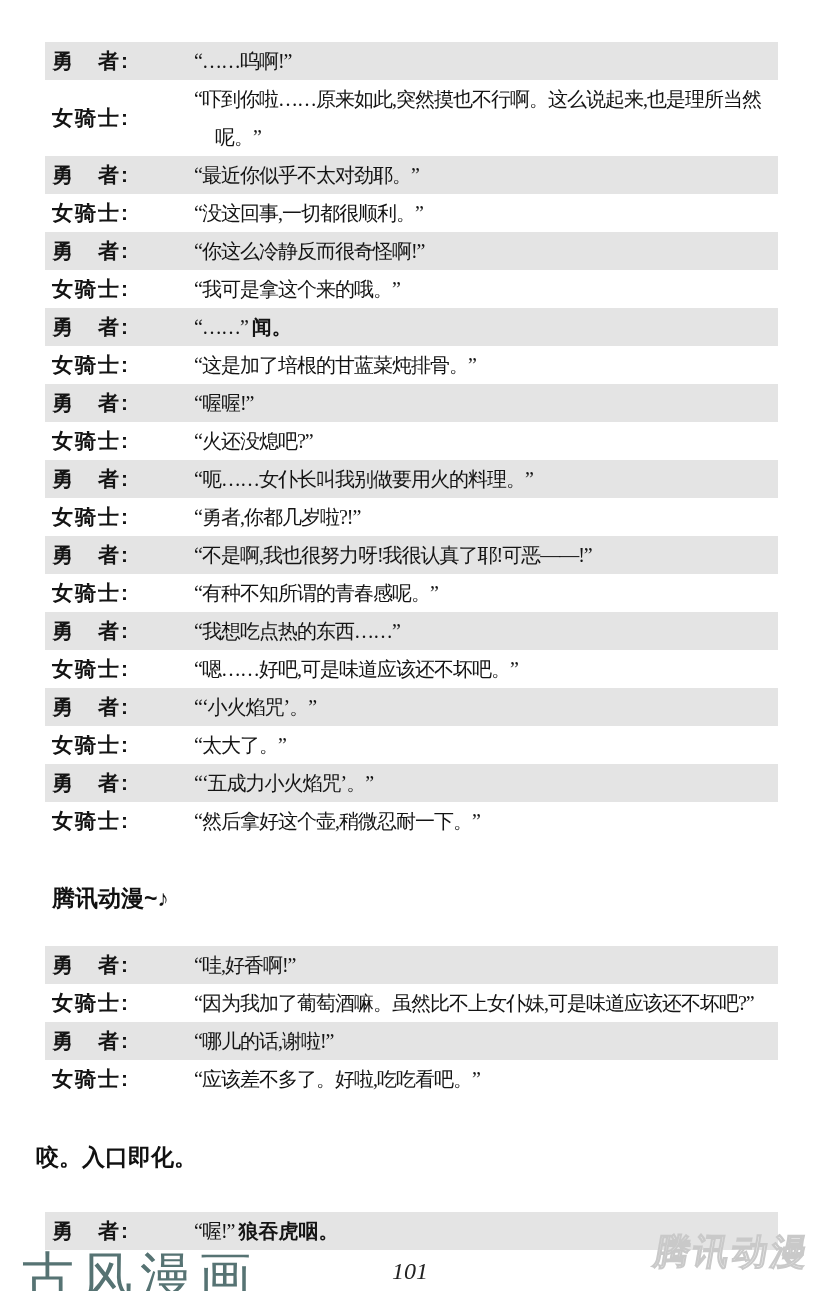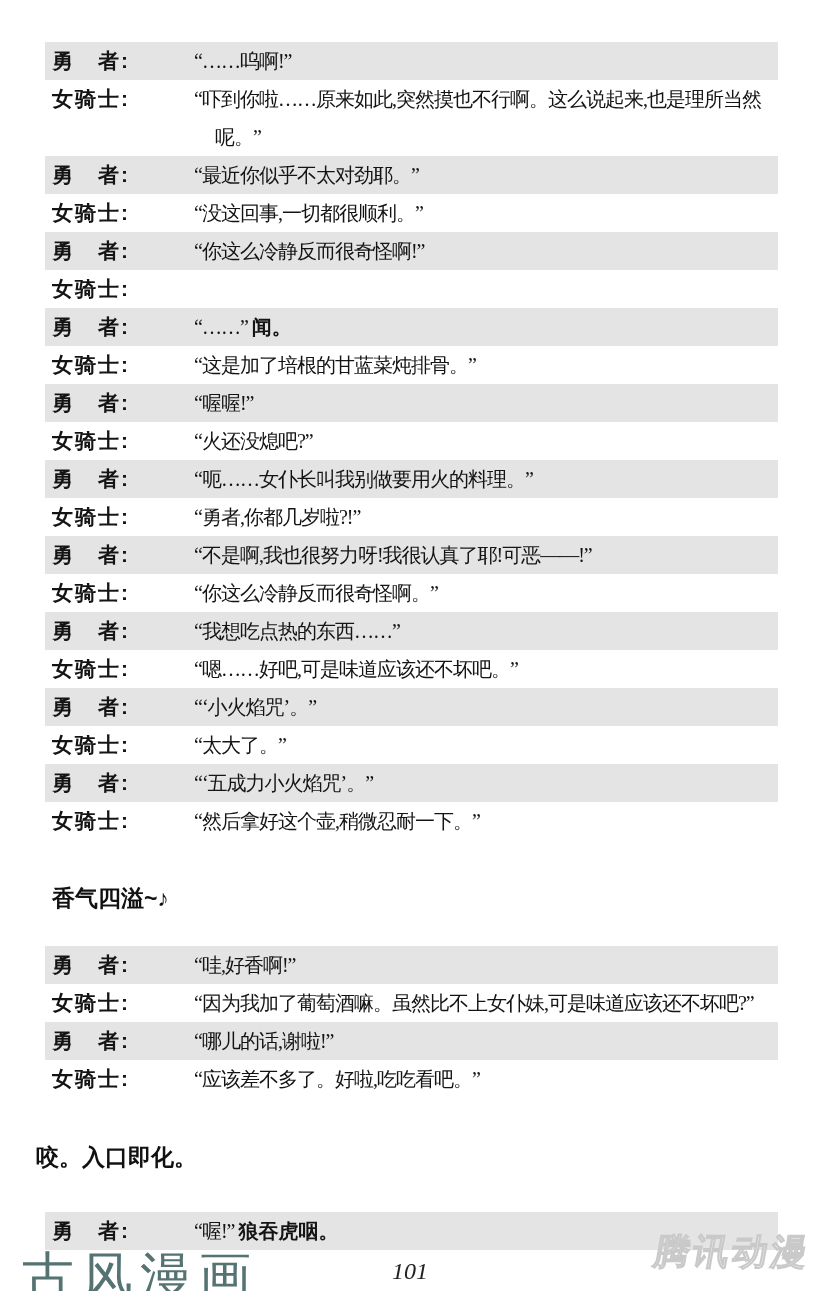--- a/index.html
+++ b/index.html
@@ -20,20 +20,21 @@
   .content > :nth-child(3) { margin-top: 34px; }
   .content > :nth-child(4) { margin-top: 45px; margin-left: 36px; }
   .content > :nth-child(5) { margin-top: 41px; }
 
   .group { width: 733px; margin-left: 45px; }
   .row {
     display: flex;
     min-height: 38px;
     line-height: 38px;
     font-size: 20px;
+    align-items: center;
   }
   .group .row:nth-child(odd) { background: #e4e4e4; }
 
   .speaker {
     flex: 0 0 91px;
     padding-left: 7px;
     font-family: "Liberation Sans", "DejaVu Sans", sans-serif;
     font-weight: bold;
     font-size: 21px;
     letter-spacing: 2px;
@@ -119,20 +120,21 @@
         <div class="row">
           <span class="speaker">女骑士:</span>
           <span class="dialogue"><span>“没这回事,一切都很顺利。”</span></span>
         </div>
         <div class="row">
           <span class="speaker">勇　者:</span>
           <span class="dialogue"><span>“你这么冷静反而很奇怪啊!”</span></span>
         </div>
         <div class="row">
           <span class="speaker">女骑士:</span>
+          <span class="dialogue"><span>“我可是拿这个来的哦。”</span></span>
         </div>
         <div class="row">
           <span class="speaker">勇　者:</span>
           <span class="dialogue"><span>“……” </span><span class="action">闻。</span></span>
         </div>
         <div class="row">
           <span class="speaker">女骑士:</span>
           <span class="dialogue"><span>“这是加了培根的甘蓝菜炖排骨。”</span></span>
         </div>
         <div class="row">
@@ -150,21 +152,21 @@
         <div class="row">
           <span class="speaker">女骑士:</span>
           <span class="dialogue"><span>“勇者,你都几岁啦?!”</span></span>
         </div>
         <div class="row">
           <span class="speaker">勇　者:</span>
           <span class="dialogue"><span>“不是啊,我也很努力呀!我很认真了耶!可恶——!”</span></span>
         </div>
         <div class="row">
           <span class="speaker">女骑士:</span>
-          <span class="dialogue"><span>“你这么冷静反而很奇怪啊。”</span></span>
+          <span class="dialogue"><span>“有种不知所谓的青春感呢。”</span></span>
         </div>
         <div class="row">
           <span class="speaker">勇　者:</span>
           <span class="dialogue"><span>“我想吃点热的东西……”</span></span>
         </div>
         <div class="row">
           <span class="speaker">女骑士:</span>
           <span class="dialogue"><span>“嗯……好吧,可是味道应该还不坏吧。”</span></span>
         </div>
         <div class="row">
@@ -177,21 +179,21 @@
         </div>
         <div class="row">
           <span class="speaker">勇　者:</span>
           <span class="dialogue"><span>“‘五成力小火焰咒’。”</span></span>
         </div>
         <div class="row">
           <span class="speaker">女骑士:</span>
           <span class="dialogue"><span>“然后拿好这个壶,稍微忍耐一下。”</span></span>
         </div>
       </div>
-      <div class="narration">香气四溢~♪</div>
+      <div class="narration">腾讯动漫~♪</div>
       <div class="group">
         <div class="row">
           <span class="speaker">勇　者:</span>
           <span class="dialogue"><span>“哇,好香啊!”</span></span>
         </div>
         <div class="row">
           <span class="speaker">女骑士:</span>
           <span class="dialogue"><span>“因为我加了葡萄酒嘛。虽然比不上女仆妹,可是味道应该还不坏吧?”</span></span>
         </div>
         <div class="row">

